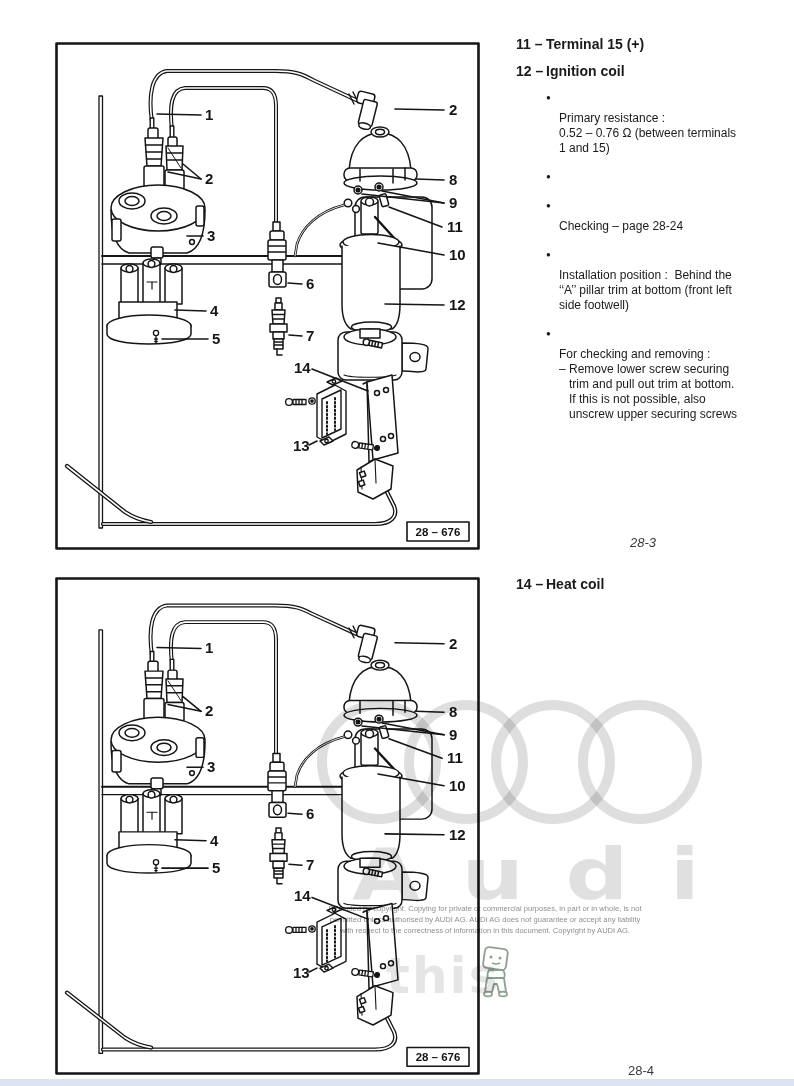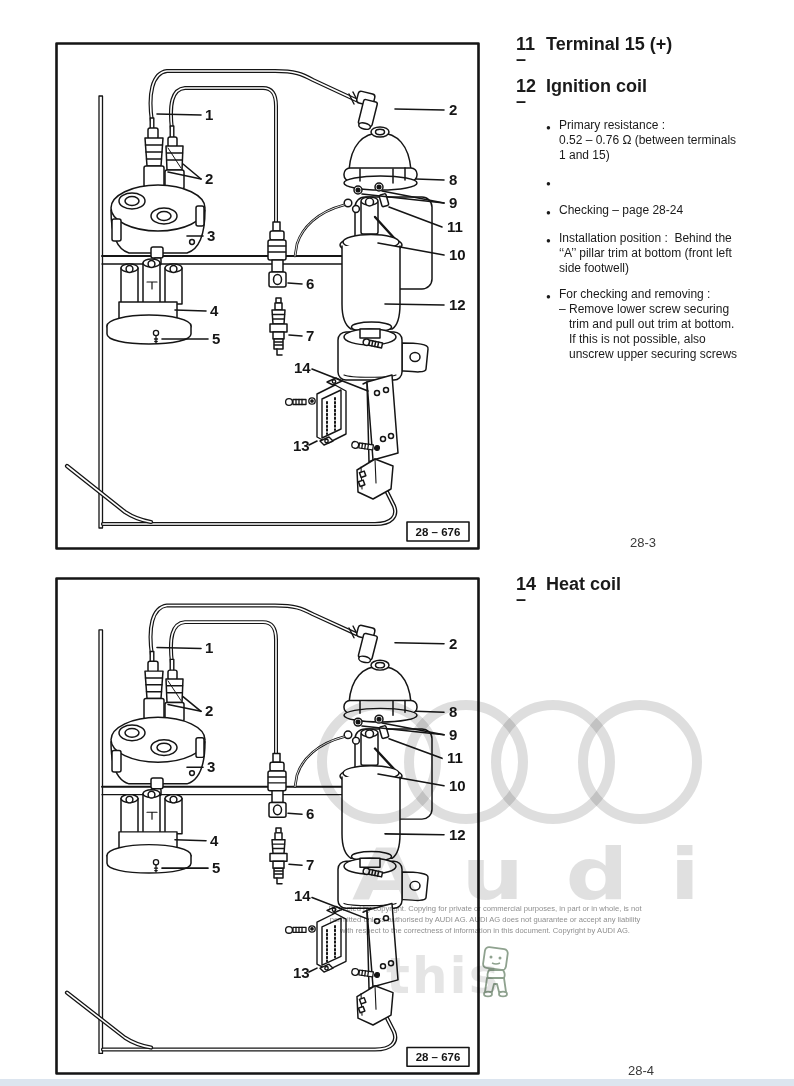--- a/index.html
+++ b/index.html
@@ -10,28 +10,28 @@
   .frame{position:absolute;left:55px;width:425px;}
   .frame svg{display:block;width:100%;height:100%;}
   #frame1{top:42px;height:508px;}
   #frame2{top:577px;height:498px;}
 
   
   .notes{position:absolute;left:516px;width:266px;font-size:12px;line-height:15px;}
   #notes-top{top:37px;}
   #notes-bottom{top:577px;}
   .note-item{margin-bottom:12px;}
-  .note-head{display:flex;font-weight:bold;font-size:18px;margin-bottom:9px;}
+  .note-head{display:flex;font-weight:bold;font-size:14px;margin-bottom:9px;}
   .note-num{width:30px;flex:none;}
   .bullet{display:flex;margin-left:30px;margin-bottom:11px;}
   .dot{width:13px;flex:none;font-size:8px;padding-top:2px;}
-  .btext{white-space:pre-wrap;}
+  .btext{white-space:pre-wrap;margin-top:23px;}
 
   .pagenum{position:absolute;font-size:13px;color:#3a3a3a;}
-  #pagenum-top{left:630px;top:535px;}
+  #pagenum-top{left:630px;top:535px;font-style:italic;}
   #pagenum-bottom{left:628px;top:1063px;}
 
   
   .wm{position:absolute;mix-blend-mode:multiply;pointer-events:none;}
   #wm-rings{left:315px;top:698px;width:400px;height:132px;}
   #wm-audi{left:352px;top:832px;font-size:72px;font-weight:bold;letter-spacing:34px;
            color:rgba(0,0,0,0.12);transform:scaleX(1.22);transform-origin:left center;
            font-family:"DejaVu Sans",sans-serif;}
   #wm-copyright{left:280px;top:903px;width:410px;text-align:center;font-size:7.6px;
                 line-height:11px;color:#8f8f8f;white-space:pre-line;}

